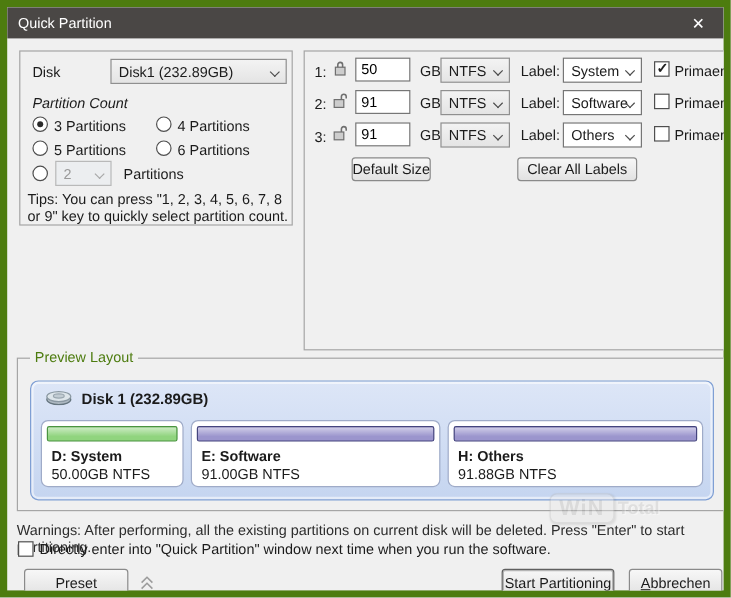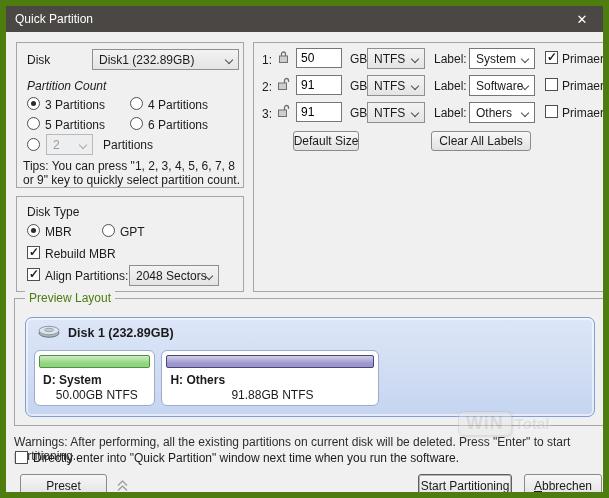--- a/index.html
+++ b/index.html
@@ -64,21 +64,21 @@
                 border-radius:7px; box-shadow:inset 0 0 0 2px rgba(255,255,255,.55); }
   .disk-head { position:absolute; left:12px; top:7px; display:flex; align-items:center; gap:8px; }
   .disk-title { font-weight:bold; font-size:12.5px; }
   .cards { position:absolute; left:8px; right:8px; top:32px; height:56px;
            display:flex; gap:6px; }
   .card { background:#ffffff; border:1px solid #9fabc8; border-radius:6px;
           padding:4px 4px 0 4px; box-shadow:0 0 0 1px rgba(255,255,255,.7) inset; }
   .card-bar { height:13px; border-radius:2px; border:1px solid;
           background-image:linear-gradient(rgba(255,255,255,.55),rgba(255,255,255,0) 70%); }
   .card-name { font-weight:bold; margin:5px 0 1px 4px; white-space:nowrap; }
-  .card-info { margin-left:4px; white-space:nowrap;text-align:center; }
+  .card-info { margin-left:4px; white-space:nowrap; }
 
   
   .warning { position:absolute; left:8px; top:429px; color:#2d2d2d; }
   .footer-check-label { position:absolute; left:27px; top:445px; }
   .watermark { position:absolute; left:452px; top:405px; opacity:.38; display:flex;
                align-items:center; pointer-events:none; }
   .wm-badge { background:#e8e8e8; border:1px solid #bdbdbd; border-radius:6px;
               box-shadow:1px 1px 2px rgba(0,0,0,.25); color:#b5b5b5; font-weight:bold;
               font-size:18px; padding:1px 7px; letter-spacing:1px; }
   .wm-text { color:#c2c2c2; font-weight:bold; font-size:15px; margin-left:3px;
@@ -117,38 +117,20 @@
     <span class="radio" style="left:10px; top:95px;"></span>
     <div class="combo disabled" style="left:29px; top:91px; width:47px;">
       <span>2</span>
       <span class="chev"></span>
     </div>
     <span class="lbl" style="left:86px; top:95px;">Partitions</span>
 
     <span class="lbl" style="left:6px; top:116px; width:218px; white-space:normal; line-height:14px;">Tips: You can press "1, 2, 3, 4, 5, 6, 7, 8 or 9" key to quickly select partition count.</span>
   </div>
 
-  <div class="groupbox" id="box-disktype">
-    <span class="lbl" style="left:10px; top:8px;">Disk Type</span>
-
-    <span class="radio checked" style="left:10px; top:27px;"></span>
-    <span class="lbl" style="left:28px; top:28px;">MBR</span>
-    <span class="radio" style="left:85px; top:27px;"></span>
-    <span class="lbl" style="left:103px; top:28px;">GPT</span>
-
-    <span class="checkbox checked" style="left:10px; top:49px;"></span>
-    <span class="lbl" style="left:28px; top:50px;">Rebuild MBR</span>
-
-    <span class="checkbox checked" style="left:10px; top:71px;"></span>
-    <span class="lbl" style="left:28px; top:72px;">Align Partitions:</span>
-    <div class="combo" style="left:112px; top:68px; width:90px;">
-      <span>2048 Sectors</span>
-      <span class="chev"></span>
-    </div>
-  </div>
 
   <div class="groupbox" id="box-rows">
 
     <span class="row-index" style="left:8px; top:10px;">1:</span>
     <span class="lock" style="left:23px; top:7px;">
       <svg width="13" height="14" viewBox="0 0 13 14">
           <rect x="2.5" y="6" width="8" height="6.5" fill="#cdcdcd" stroke="#6f6f6f"></rect>
           <path d="M4.5 6 V4 a2 2 0 0 1 4 0 V6" fill="none" stroke="#6f6f6f" stroke-width="1.3"></path>
         </svg>
     </span>
@@ -224,20 +206,25 @@
             </svg>
         </span>
         <span class="disk-title">Disk 1 (232.89GB)</span>
       </div>
       <div class="cards">
         <div class="card" style="width:22%;">
           <div class="card-bar" style="background-color: rgb(144, 212, 126); border-color: rgb(74, 148, 64);"></div>
           <div class="card-name">D: System</div>
           <div class="card-info">50.00GB NTFS</div>
         </div>
+        <div class="card" style="width:38.5%;">
+          <div class="card-bar" style="background-color: rgb(155, 149, 205); border-color: rgb(69, 69, 126);"></div>
+          <div class="card-name">E: Software</div>
+          <div class="card-info">91.00GB NTFS</div>
+        </div>
         <div class="card" style="width:39.5%;">
           <div class="card-bar" style="background-color: rgb(155, 149, 205); border-color: rgb(69, 69, 126);"></div>
           <div class="card-name">H: Others</div>
           <div class="card-info">91.88GB NTFS</div>
         </div>
       </div>
     </div>
   </div>
 
   <div class="watermark">

